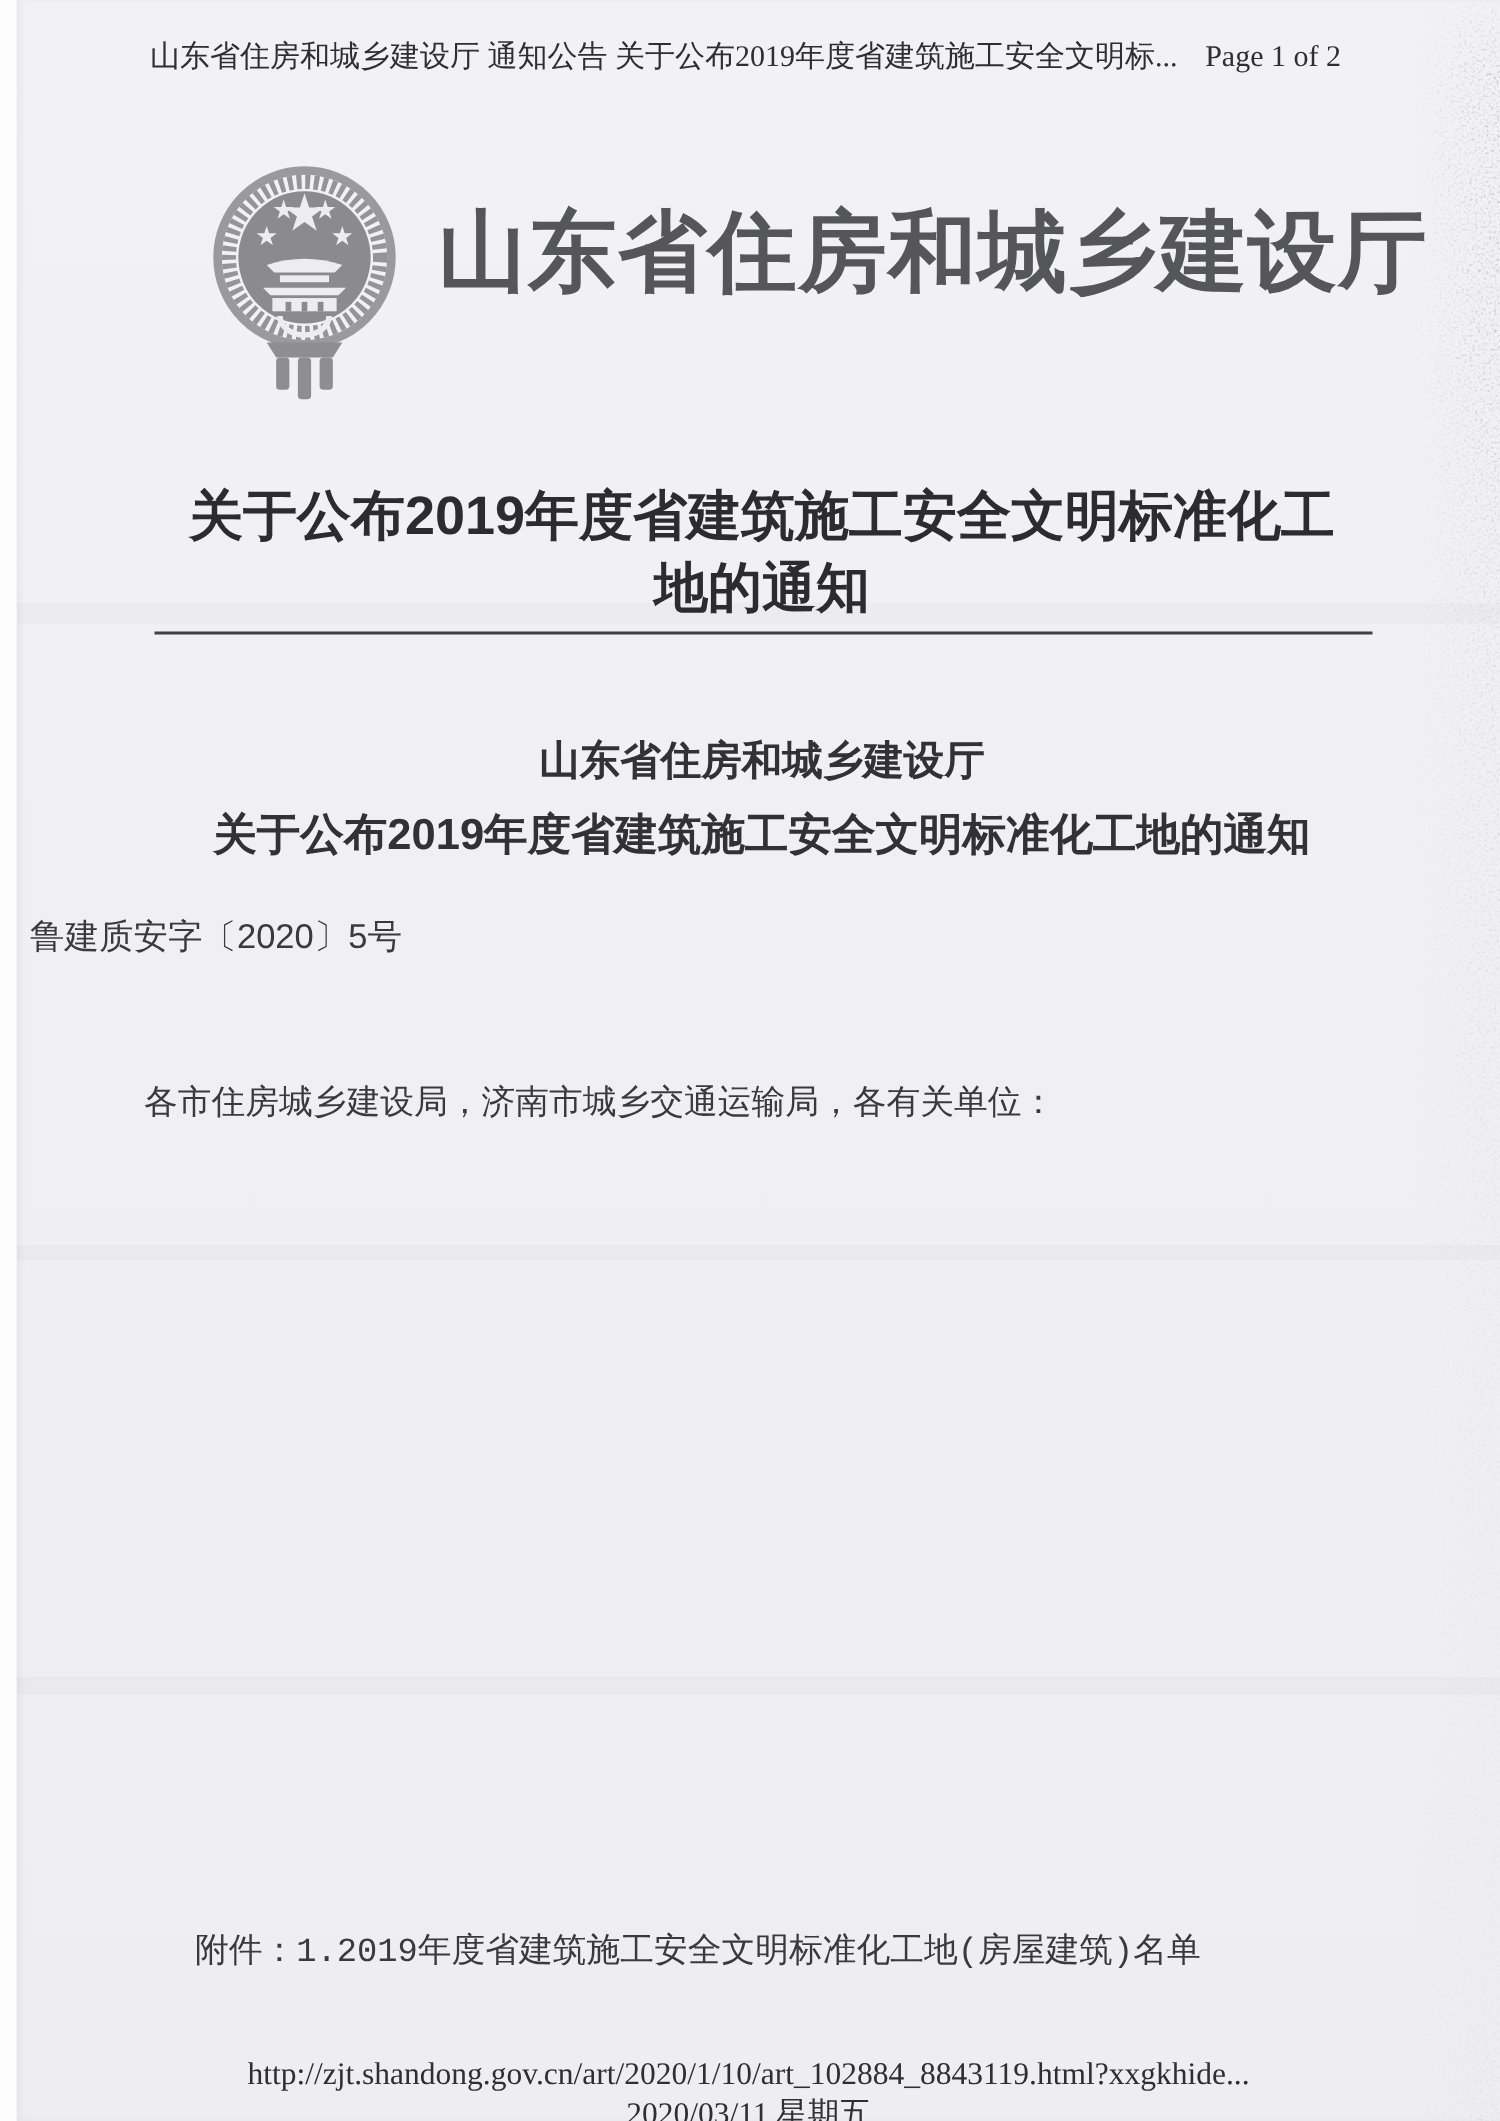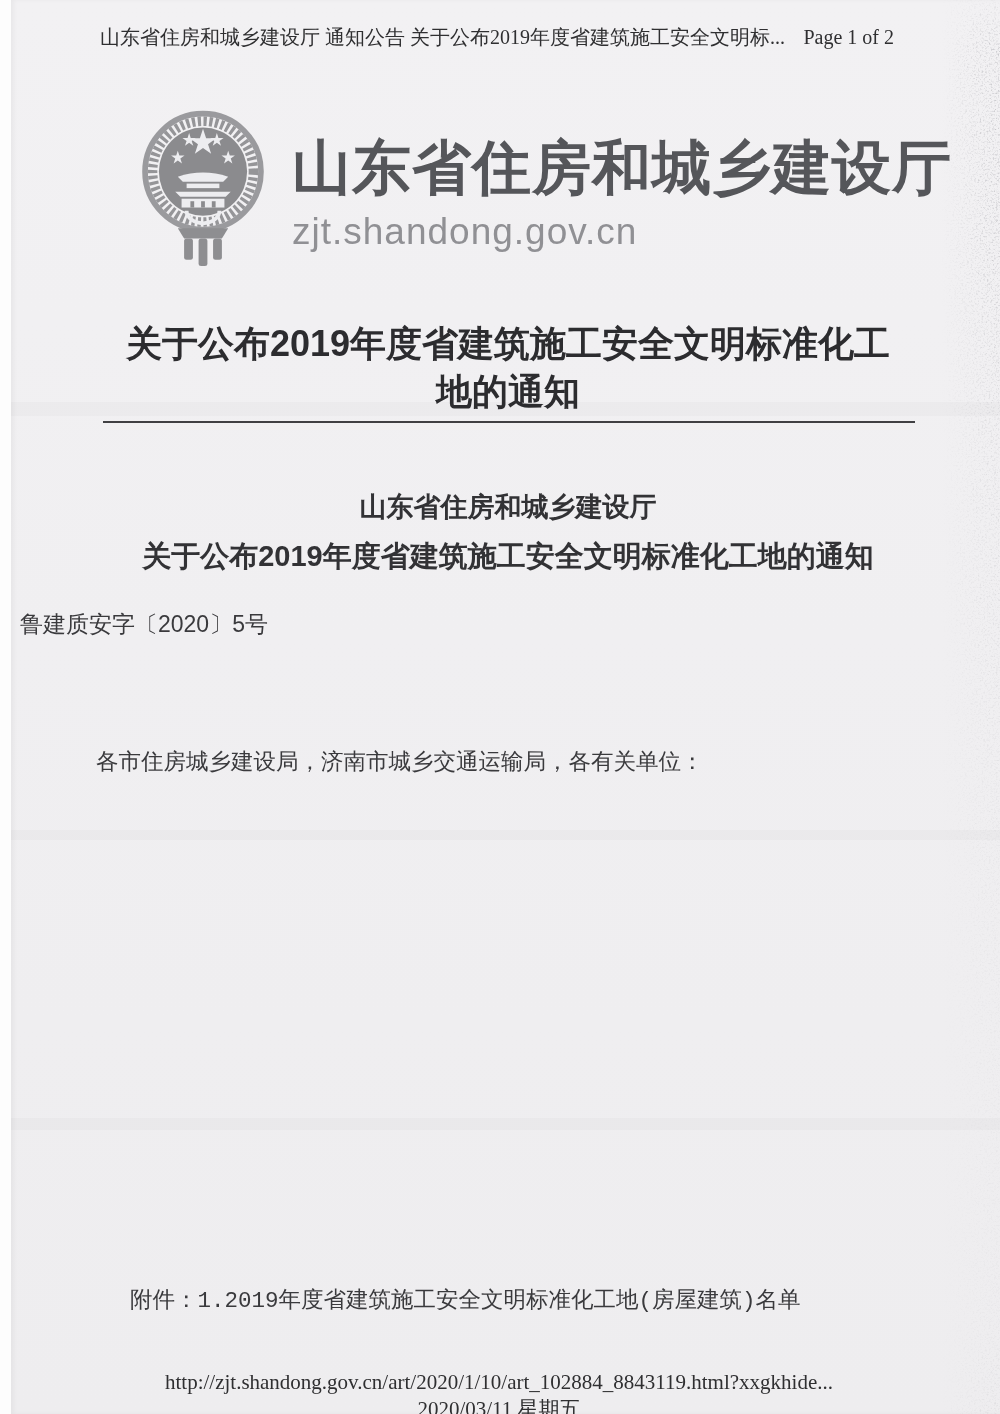--- a/index.html
+++ b/index.html
@@ -53,21 +53,21 @@
   }
   .title-rule{position:absolute;top:421px;left:103px;width:812px;height:2px;background:var(--rule);}
 
   .subhead{position:absolute;left:20px;width:976px;text-align:center;font-weight:bold;color:#323235;}
   .subhead.issuer{top:489px;font-size:27px;}
   .subhead.subtitle{top:537px;font-size:29px;}
 
   .doc-number{position:absolute;top:609px;left:20px;width:976px;font-size:23px;color:var(--ink);}
 
   .body-text{
-    position:absolute;top:740px;left:96px;width:812px;
+    position:absolute;top:713px;left:96px;width:812px;
     font-size:22.5px;line-height:43px;color:var(--ink);
     text-align:justify;
   }
   .body-text p{margin:0;}
   .body-text p.indent{text-indent:2em;}
 
   .attachment{
     position:absolute;top:1284px;left:96px;width:812px;
     font-size:22.5px;color:var(--ink);text-indent:34px;font-family:Liberation Mono, monospace;
   }
@@ -124,21 +124,20 @@
       <g class="em-gray">
         <path d="M30,97 L70,97 L65,105 L35,105 Z"></path>
         <rect x="35" y="105" width="7" height="17" rx="2"></rect>
         <rect x="46.5" y="105" width="7" height="22" rx="2"></rect>
         <rect x="58" y="105" width="7" height="17" rx="2"></rect>
       </g>
     </svg>
   </span>
   <span class="brand-text">
     <div class="brand-name">山东省住房和城乡建设厅</div>
-    <div class="brand-url">zjt.shandong.gov.cn</div>
   </span>
 </div>
 
 <div class="doc-title">关于公布2019年度省建筑施工安全文明标准化工地的通知</div>
 <div class="title-rule"></div>
 
 <div class="subhead issuer">山东省住房和城乡建设厅</div>
 <div class="subhead subtitle">关于公布2019年度省建筑施工安全文明标准化工地的通知</div>
 
 <div class="doc-number">鲁建质安字〔2020〕5号</div>

